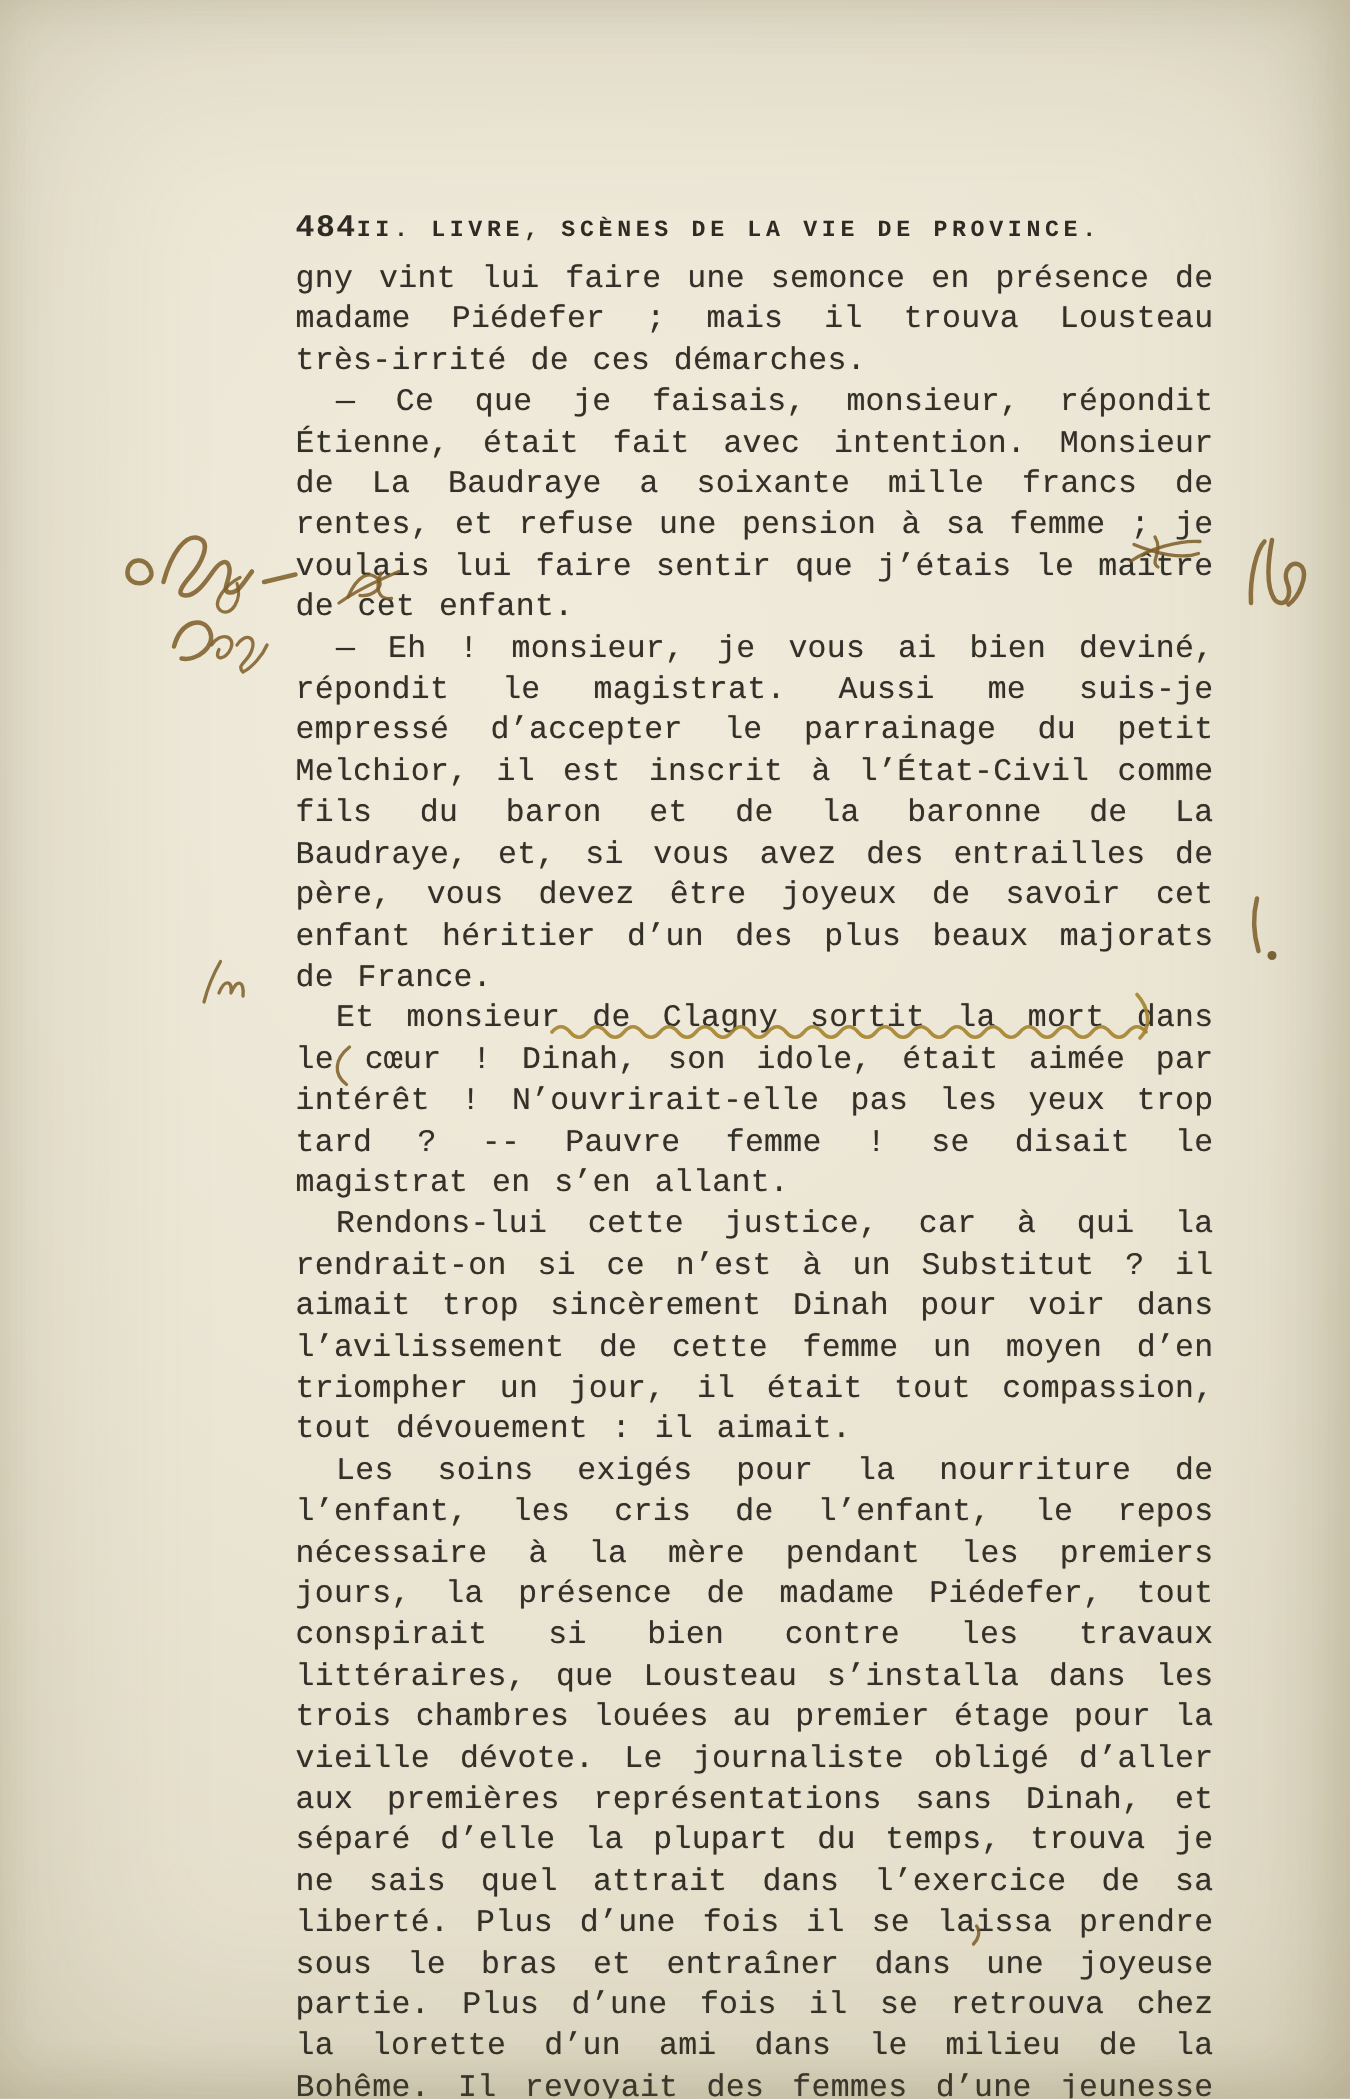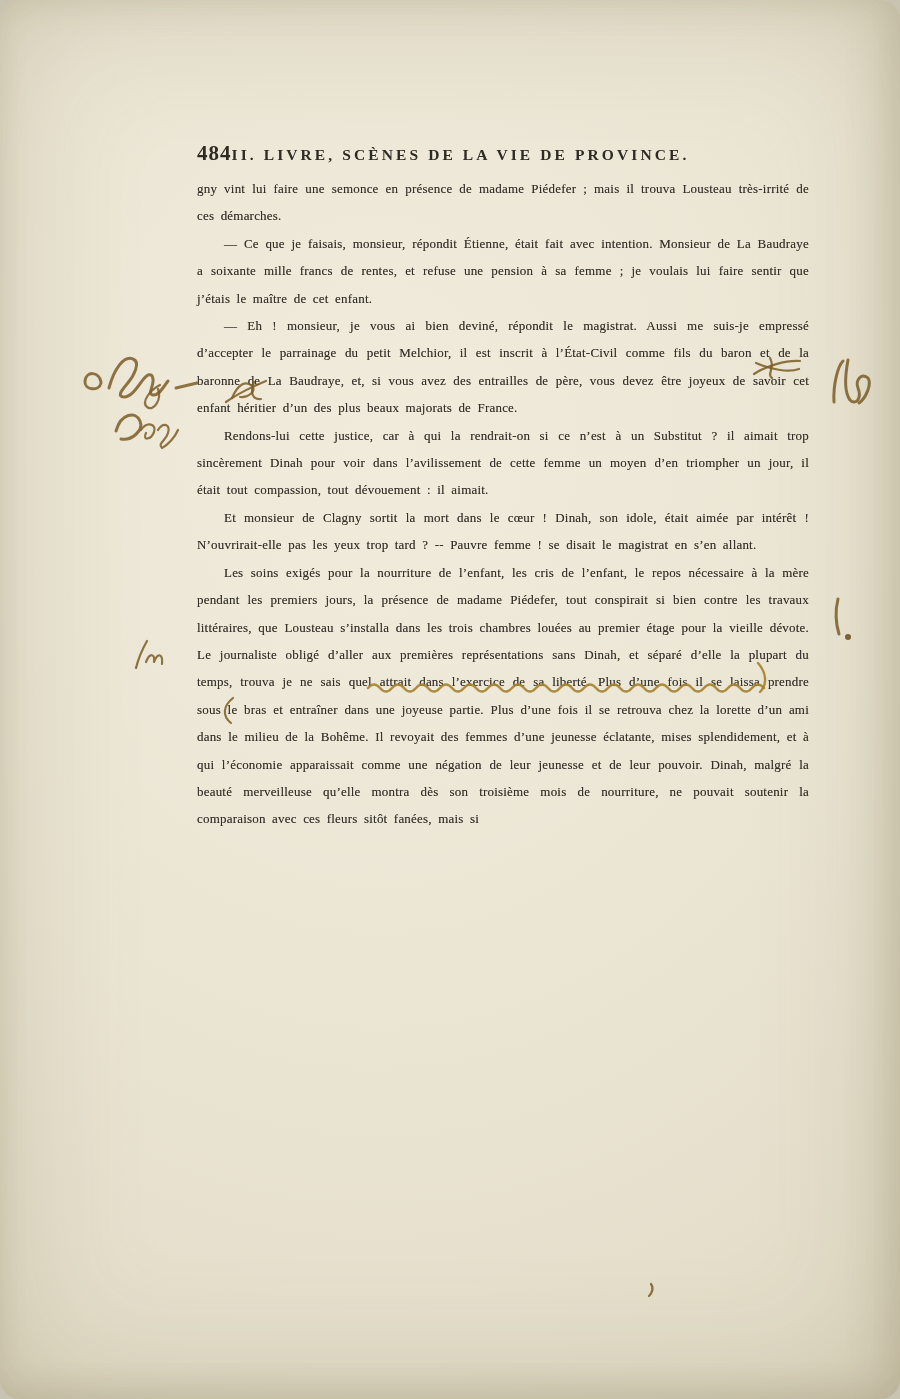--- a/index.html
+++ b/index.html
@@ -3,23 +3,22 @@
 <meta charset="utf-8">
 <style>
   html,body{margin:0;padding:0;background:#c9c3b2;}
   .page{
     position:relative;
     width:900px;height:1399px;
     margin:0;
     overflow:hidden;
     background:
       radial-gradient(ellipse 120% 90% at 42% 32%, #f0ebdb 0%, #eae5d3 48%, #e3ddc9 78%, #dcd5bf 100%);
-    font-family:Liberation Serif, serif;
+    font-family:Liberation Mono, monospace;
     color:#33302a;
-    border-radius:20px;
   }
   .page::after{
     content:"";
     position:absolute;inset:0;z-index:6;
     pointer-events:none;
     box-shadow:inset 0 0 140px rgba(110,95,55,.22), inset -18px 0 40px rgba(110,95,55,.12), inset 0 -10px 30px rgba(110,95,55,.10);
   }
   .text-block{
     position:absolute;left:197px;top:141px;width:612px;z-index:2;
   }
@@ -31,21 +30,21 @@
   .page-number{
     font-size:21px;font-weight:bold;letter-spacing:1px;color:#2e2b24;
   }
   .running-title{
     font-size:15.5px;font-weight:bold;
     letter-spacing:3.1px;
     color:#2e2b24;
   }
   .para{
     margin:0;
-    font-size:13px;
+    font-size:21px;
     line-height:27.4px;
     text-align:justify;
     word-spacing:3px;
     letter-spacing:.2px;
     text-shadow:0 0 .5px rgba(45,38,20,.45);
   }
   .para.indent{text-indent:27px;}
   .ink{
     position:absolute;left:0;top:0;z-index:4;pointer-events:none;
   }
@@ -64,22 +63,22 @@
 
   <div class="text-block">
     <div class="header">
       <span class="page-number">484</span>
       <span class="running-title">II. LIVRE, SCÈNES DE LA VIE DE PROVINCE.</span>
     </div>
 
     <p class="para">gny vint lui faire une semonce en présence de madame Piédefer&nbsp;; mais il trouva Lousteau très-irrité de ces démarches.</p>
     <p class="para indent">— Ce que je faisais, monsieur, répondit Étienne, était fait avec intention. Monsieur de La Baudraye a soixante mille francs de rentes, et refuse une pension à sa femme&nbsp;; je voulais lui faire sentir que j’étais le maître de cet enfant.</p>
     <p class="para indent">— Eh&nbsp;! monsieur, je vous ai bien deviné, répondit le magistrat. Aussi me suis-je empressé d’accepter le parrainage du petit Melchior, il est inscrit à l’État-Civil comme fils du baron et de la baronne de La Baudraye, et, si vous avez des entrailles de père, vous devez être joyeux de savoir cet enfant héritier d’un des plus beaux majorats de France.</p>
+    <p class="para indent">Et monsieur de Clagny sortit la mort dans le cœur&nbsp;! Dinah, son idole, était aimée par intérêt&nbsp;! N’ouvrirait-elle pas les yeux trop tard&nbsp;? -- Pauvre femme&nbsp;! se disait le magistrat en s’en allant.</p>
     <p class="para indent">Rendons-lui cette justice, car à qui la rendrait-on si ce n’est à un Substitut&nbsp;? il aimait trop sincèrement Dinah pour voir dans l’avilissement de cette femme un moyen d’en triompher un jour, il était tout compassion, tout dévouement&nbsp;: il aimait.</p>
-    <p class="para indent">Et monsieur de Clagny sortit la mort dans le cœur&nbsp;! Dinah, son idole, était aimée par intérêt&nbsp;! N’ouvrirait-elle pas les yeux trop tard&nbsp;? -- Pauvre femme&nbsp;! se disait le magistrat en s’en allant.</p>
     <p class="para indent">Les soins exigés pour la nourriture de l’enfant, les cris de l’enfant, le repos nécessaire à la mère pendant les premiers jours, la présence de madame Piédefer, tout conspirait si bien contre les travaux littéraires, que Lousteau s’installa dans les trois chambres louées au premier étage pour la vieille dévote. Le journaliste obligé d’aller aux premières représentations sans Dinah, et séparé d’elle la plupart du temps, trouva je ne sais quel attrait dans l’exercice de sa liberté. Plus d’une fois il se laissa prendre sous le bras et entraîner dans une joyeuse partie. Plus d’une fois il se retrouva chez la lorette d’un ami dans le milieu de la Bohême. Il revoyait des femmes d’une jeunesse éclatante, mises splendidement, et à qui l’économie apparaissait comme une négation de leur jeunesse et de leur pouvoir. Dinah, malgré la beauté merveilleuse qu’elle montra dès son troisième mois de nourriture, ne pouvait soutenir la comparaison avec ces fleurs sitôt fanées, mais si</p>
   </div>
 
   <svg class="ink" width="900" height="1399" viewBox="0 0 900 1399">
 
     <g>
       <path class="ink-stroke" d="M101,382 C99,371 86,371 85,381 C84,390 99,392 101,383"></path>
       <path class="ink-stroke" d="M109,388 C114,369 124,355 133,359 C141,362 134,376 127,384 C121,391 117,397 124,397 C131,397 137,388 142,381 C147,374 152,372 153,379 C154,386 147,394 153,395 C159,396 164,386 168,381"></path>
       <path class="ink-stroke ink-thin" d="M158,389 C162,399 154,412 147,407 C141,402 150,390 160,385"></path>
       <path class="ink-stroke" d="M176,388 L197,383"></path>

